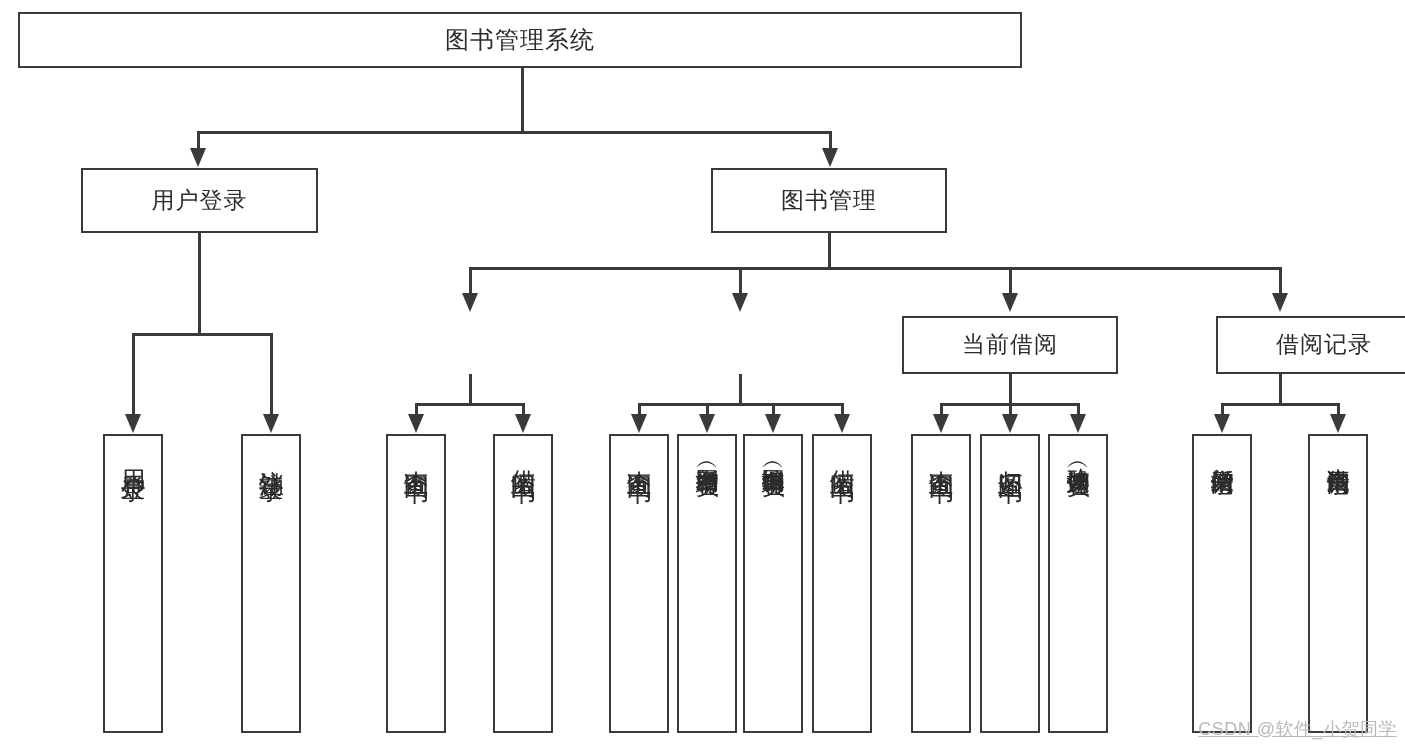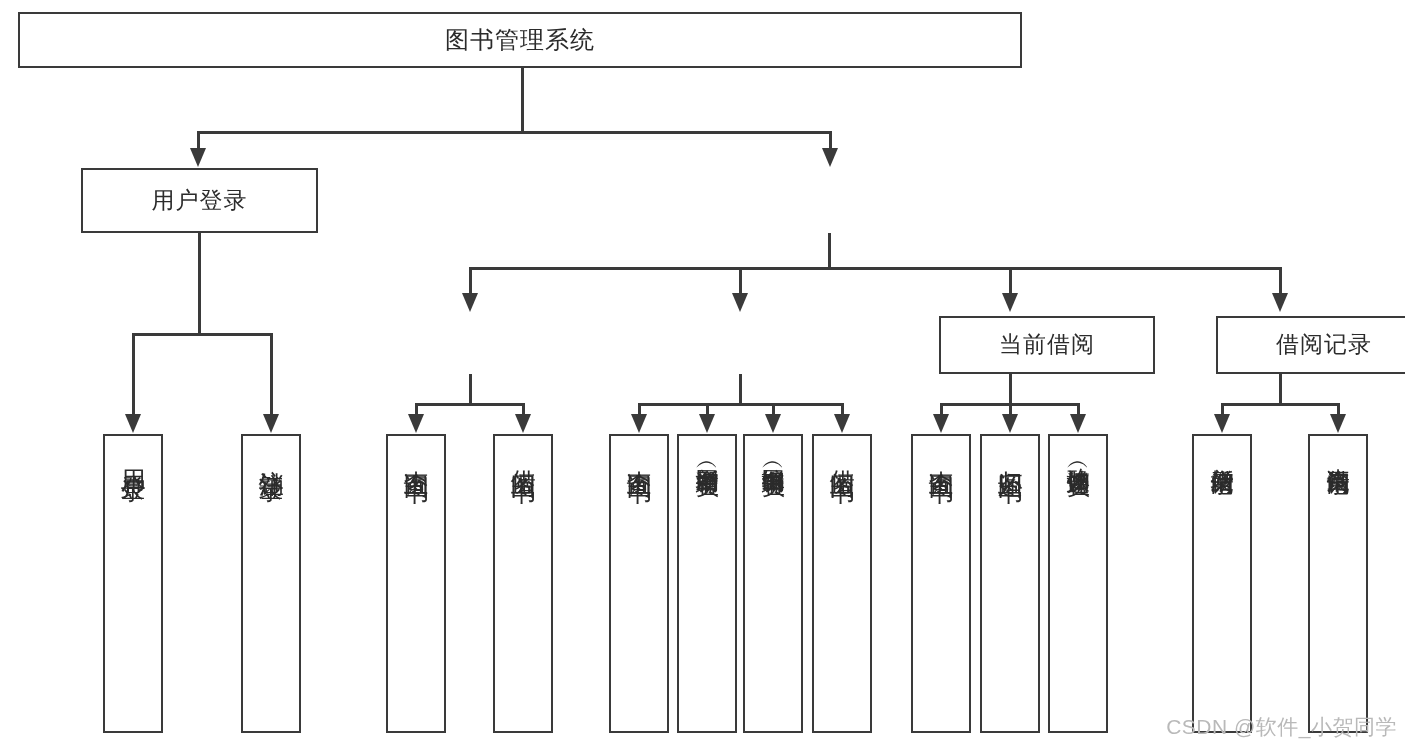--- a/index.html
+++ b/index.html
@@ -69,24 +69,25 @@
     width: 0;
     height: 0;
     border-left: 8px solid transparent;
     border-right: 8px solid transparent;
     border-top: 19px solid #3a3a3a;
   }
   .watermark {
     position: absolute;
     right: 8px;
     bottom: 6px;
-    font-size: 21px;
+    font-size: 18px;
     color: #b9b9b9;
     letter-spacing: 0.5px;
     white-space: nowrap;
+    text-decoration: underline;
   }
 </style>
 </head>
 <body>
 
 <div id="canvas">
 
   <div class="node h-node root" style="left:18px; top:12px; width:1004px; height:56px;">
     <span class="lbl">图书管理系统</span>
   </div>
@@ -95,40 +96,43 @@
   <div class="hline" style="left:198px; top:131px; width:634px;"></div>
   <div class="vline" style="left:197px; top:131px; height:18px;"></div>
   <div class="arrow" style="left:190px; top:148px;"></div>
   <div class="vline" style="left:829px; top:131px; height:18px;"></div>
   <div class="arrow" style="left:822px; top:148px;"></div>
 
   <div class="node h-node" style="left:81px; top:168px; width:237px; height:65px;">
     <span class="lbl">用户登录</span>
   </div>
 
+  <div class="node h-node" style="left:711px; top:168px; width:236px; height:65px;">
+    <span class="lbl">图书管理</span>
+  </div>
 
   <div class="vline" style="left:198px; top:233px; height:102px;"></div>
   <div class="hline" style="left:133px; top:333px; width:139px;"></div>
   <div class="vline" style="left:132px; top:333px; height:82px;"></div>
   <div class="arrow" style="left:125px; top:414px;"></div>
   <div class="vline" style="left:270px; top:333px; height:82px;"></div>
   <div class="arrow" style="left:263px; top:414px;"></div>
 
   <div class="vline" style="left:828px; top:233px; height:36px;"></div>
   <div class="hline" style="left:470px; top:267px; width:811px;"></div>
   <div class="vline" style="left:469px; top:267px; height:27px;"></div>
   <div class="arrow" style="left:462px; top:293px;"></div>
   <div class="vline" style="left:739px; top:267px; height:27px;"></div>
   <div class="arrow" style="left:732px; top:293px;"></div>
   <div class="vline" style="left:1009px; top:267px; height:27px;"></div>
   <div class="arrow" style="left:1002px; top:293px;"></div>
   <div class="vline" style="left:1279px; top:267px; height:27px;"></div>
   <div class="arrow" style="left:1272px; top:293px;"></div>
 
-  <div class="node h-node" style="left:902px; top:316px; width:216px; height:58px;margin-left:37px;">
+  <div class="node h-node" style="left:902px; top:316px; width:216px; height:58px;">
     <span class="lbl">当前借阅</span>
   </div>
   <div class="node h-node" style="left:1172px; top:316px; width:216px; height:58px;margin-left:44px;">
     <span class="lbl">借阅记录</span>
   </div>
 
   <div class="vline" style="left:469px; top:374px; height:31px;"></div>
   <div class="hline" style="left:416px; top:403px; width:108px;"></div>
   <div class="vline" style="left:415px; top:403px; height:12px;"></div>
   <div class="arrow" style="left:408px; top:414px;"></div>

